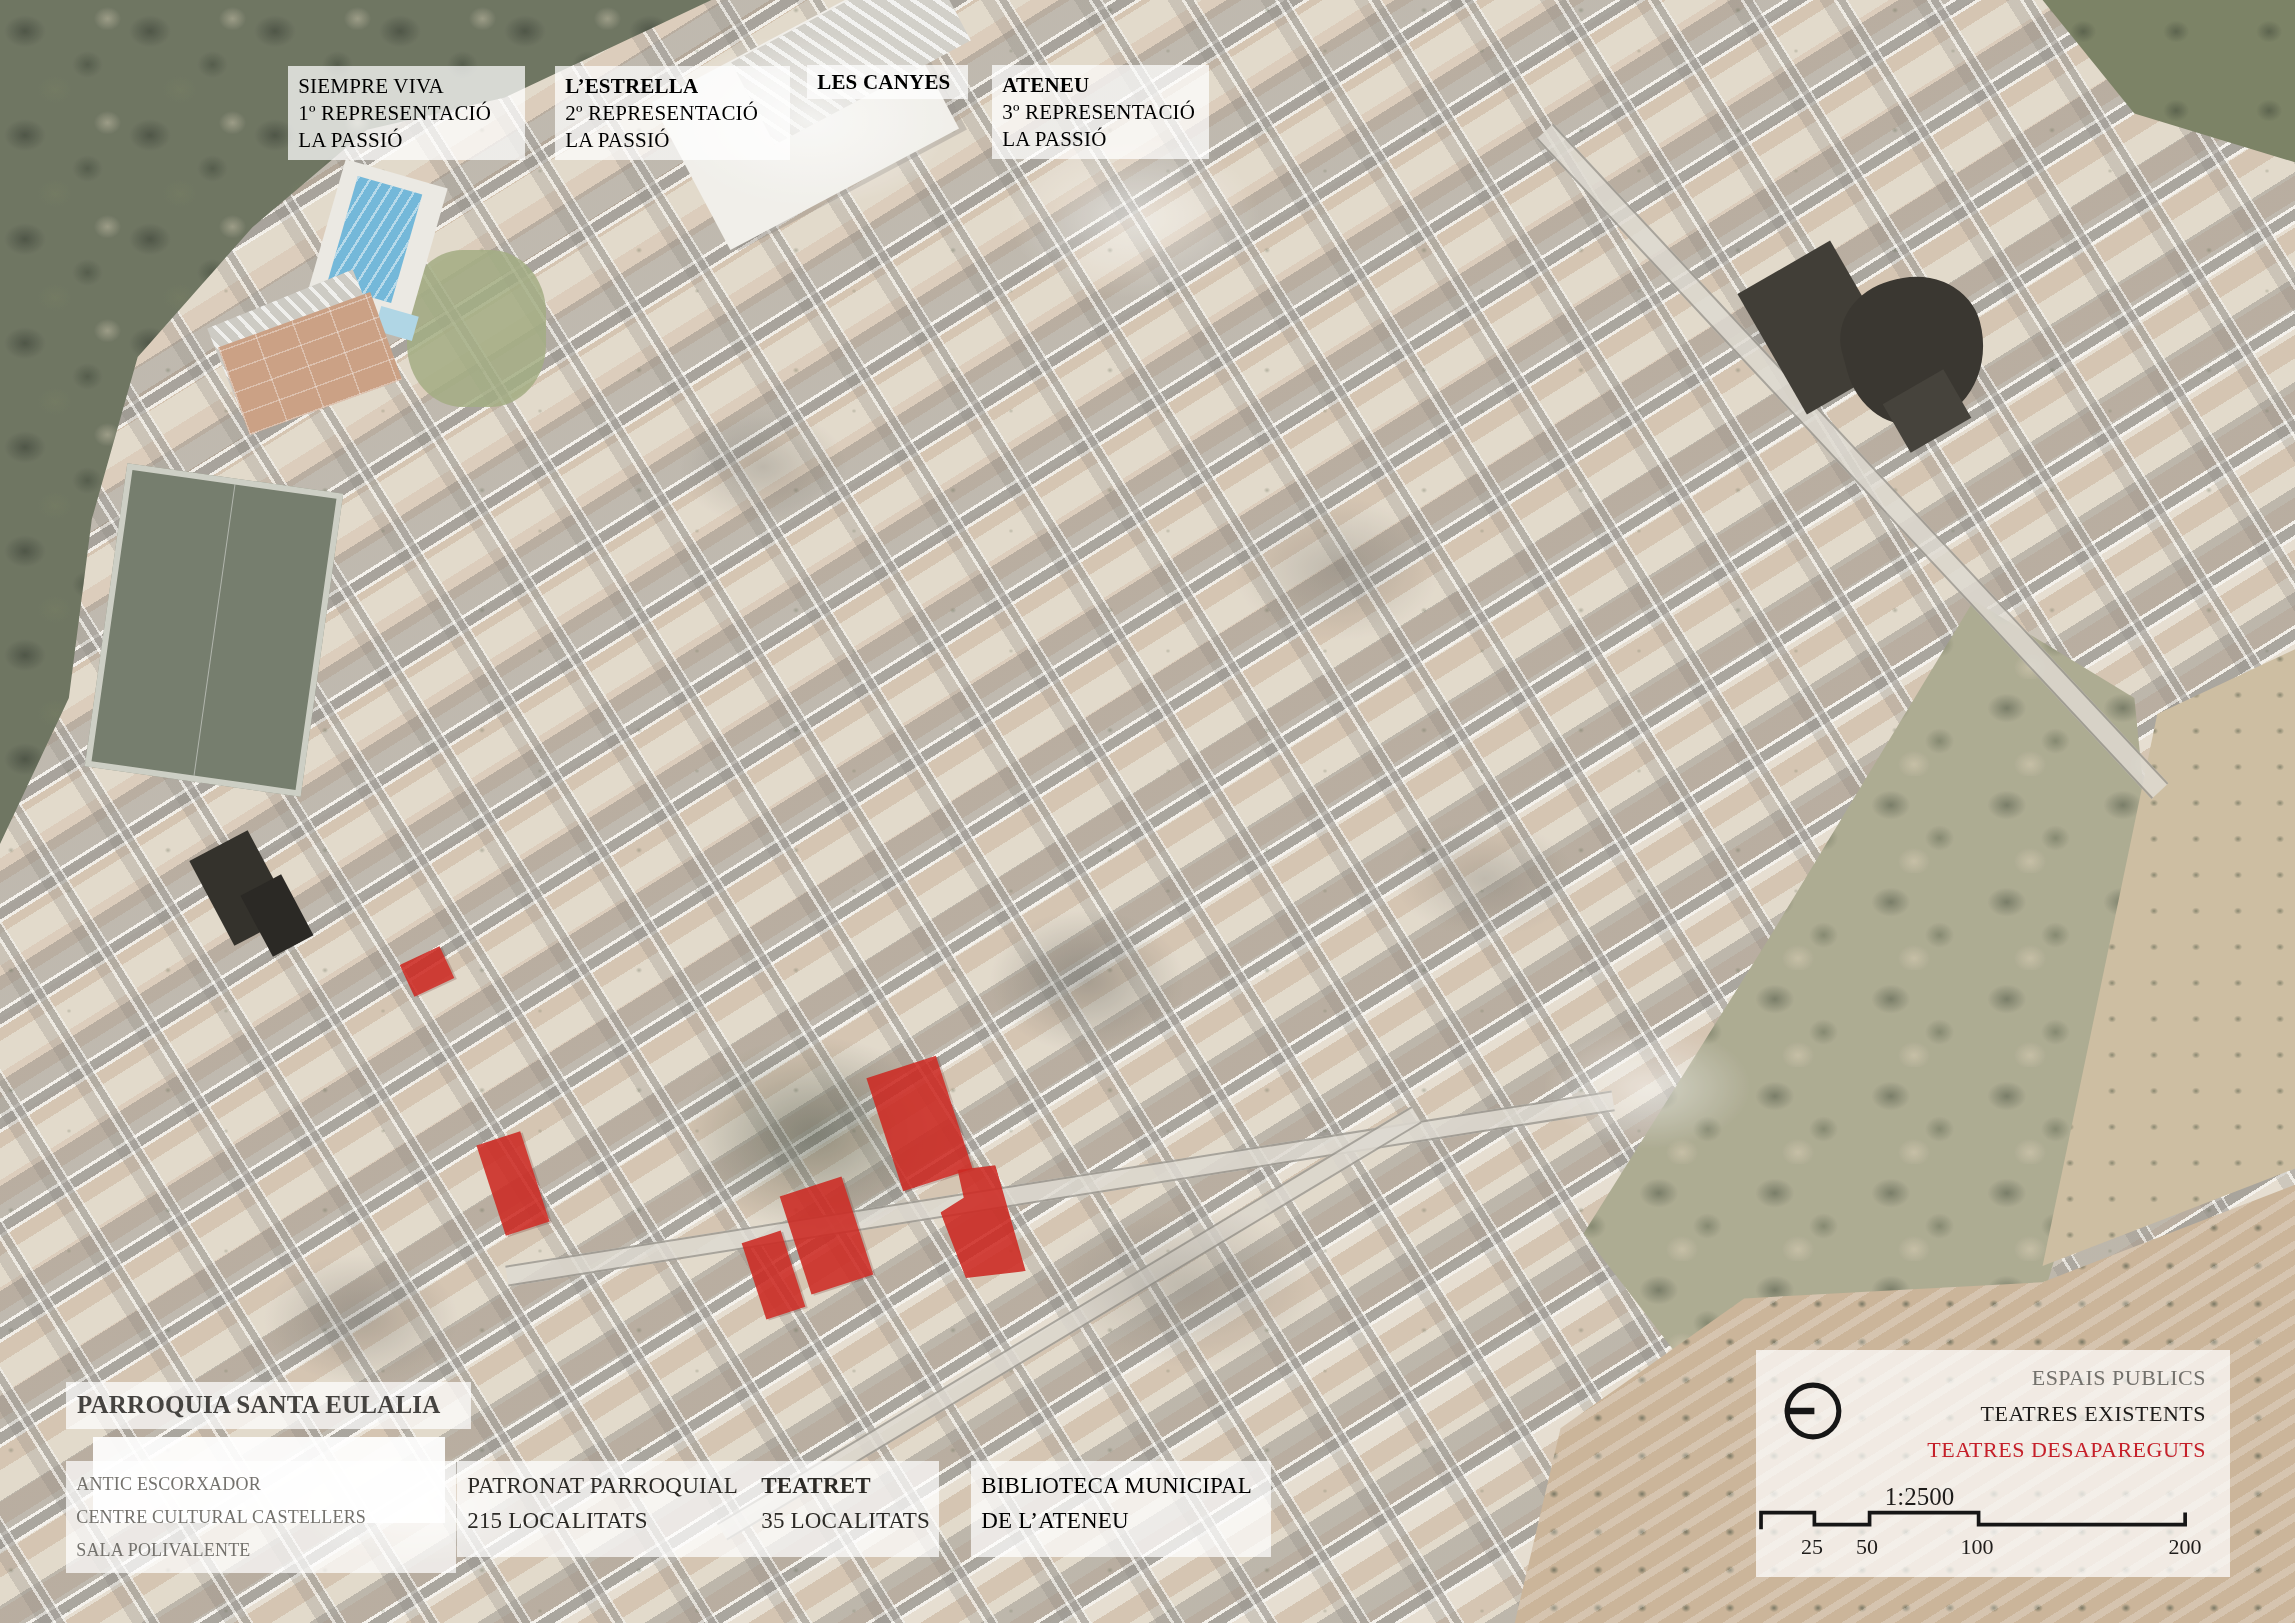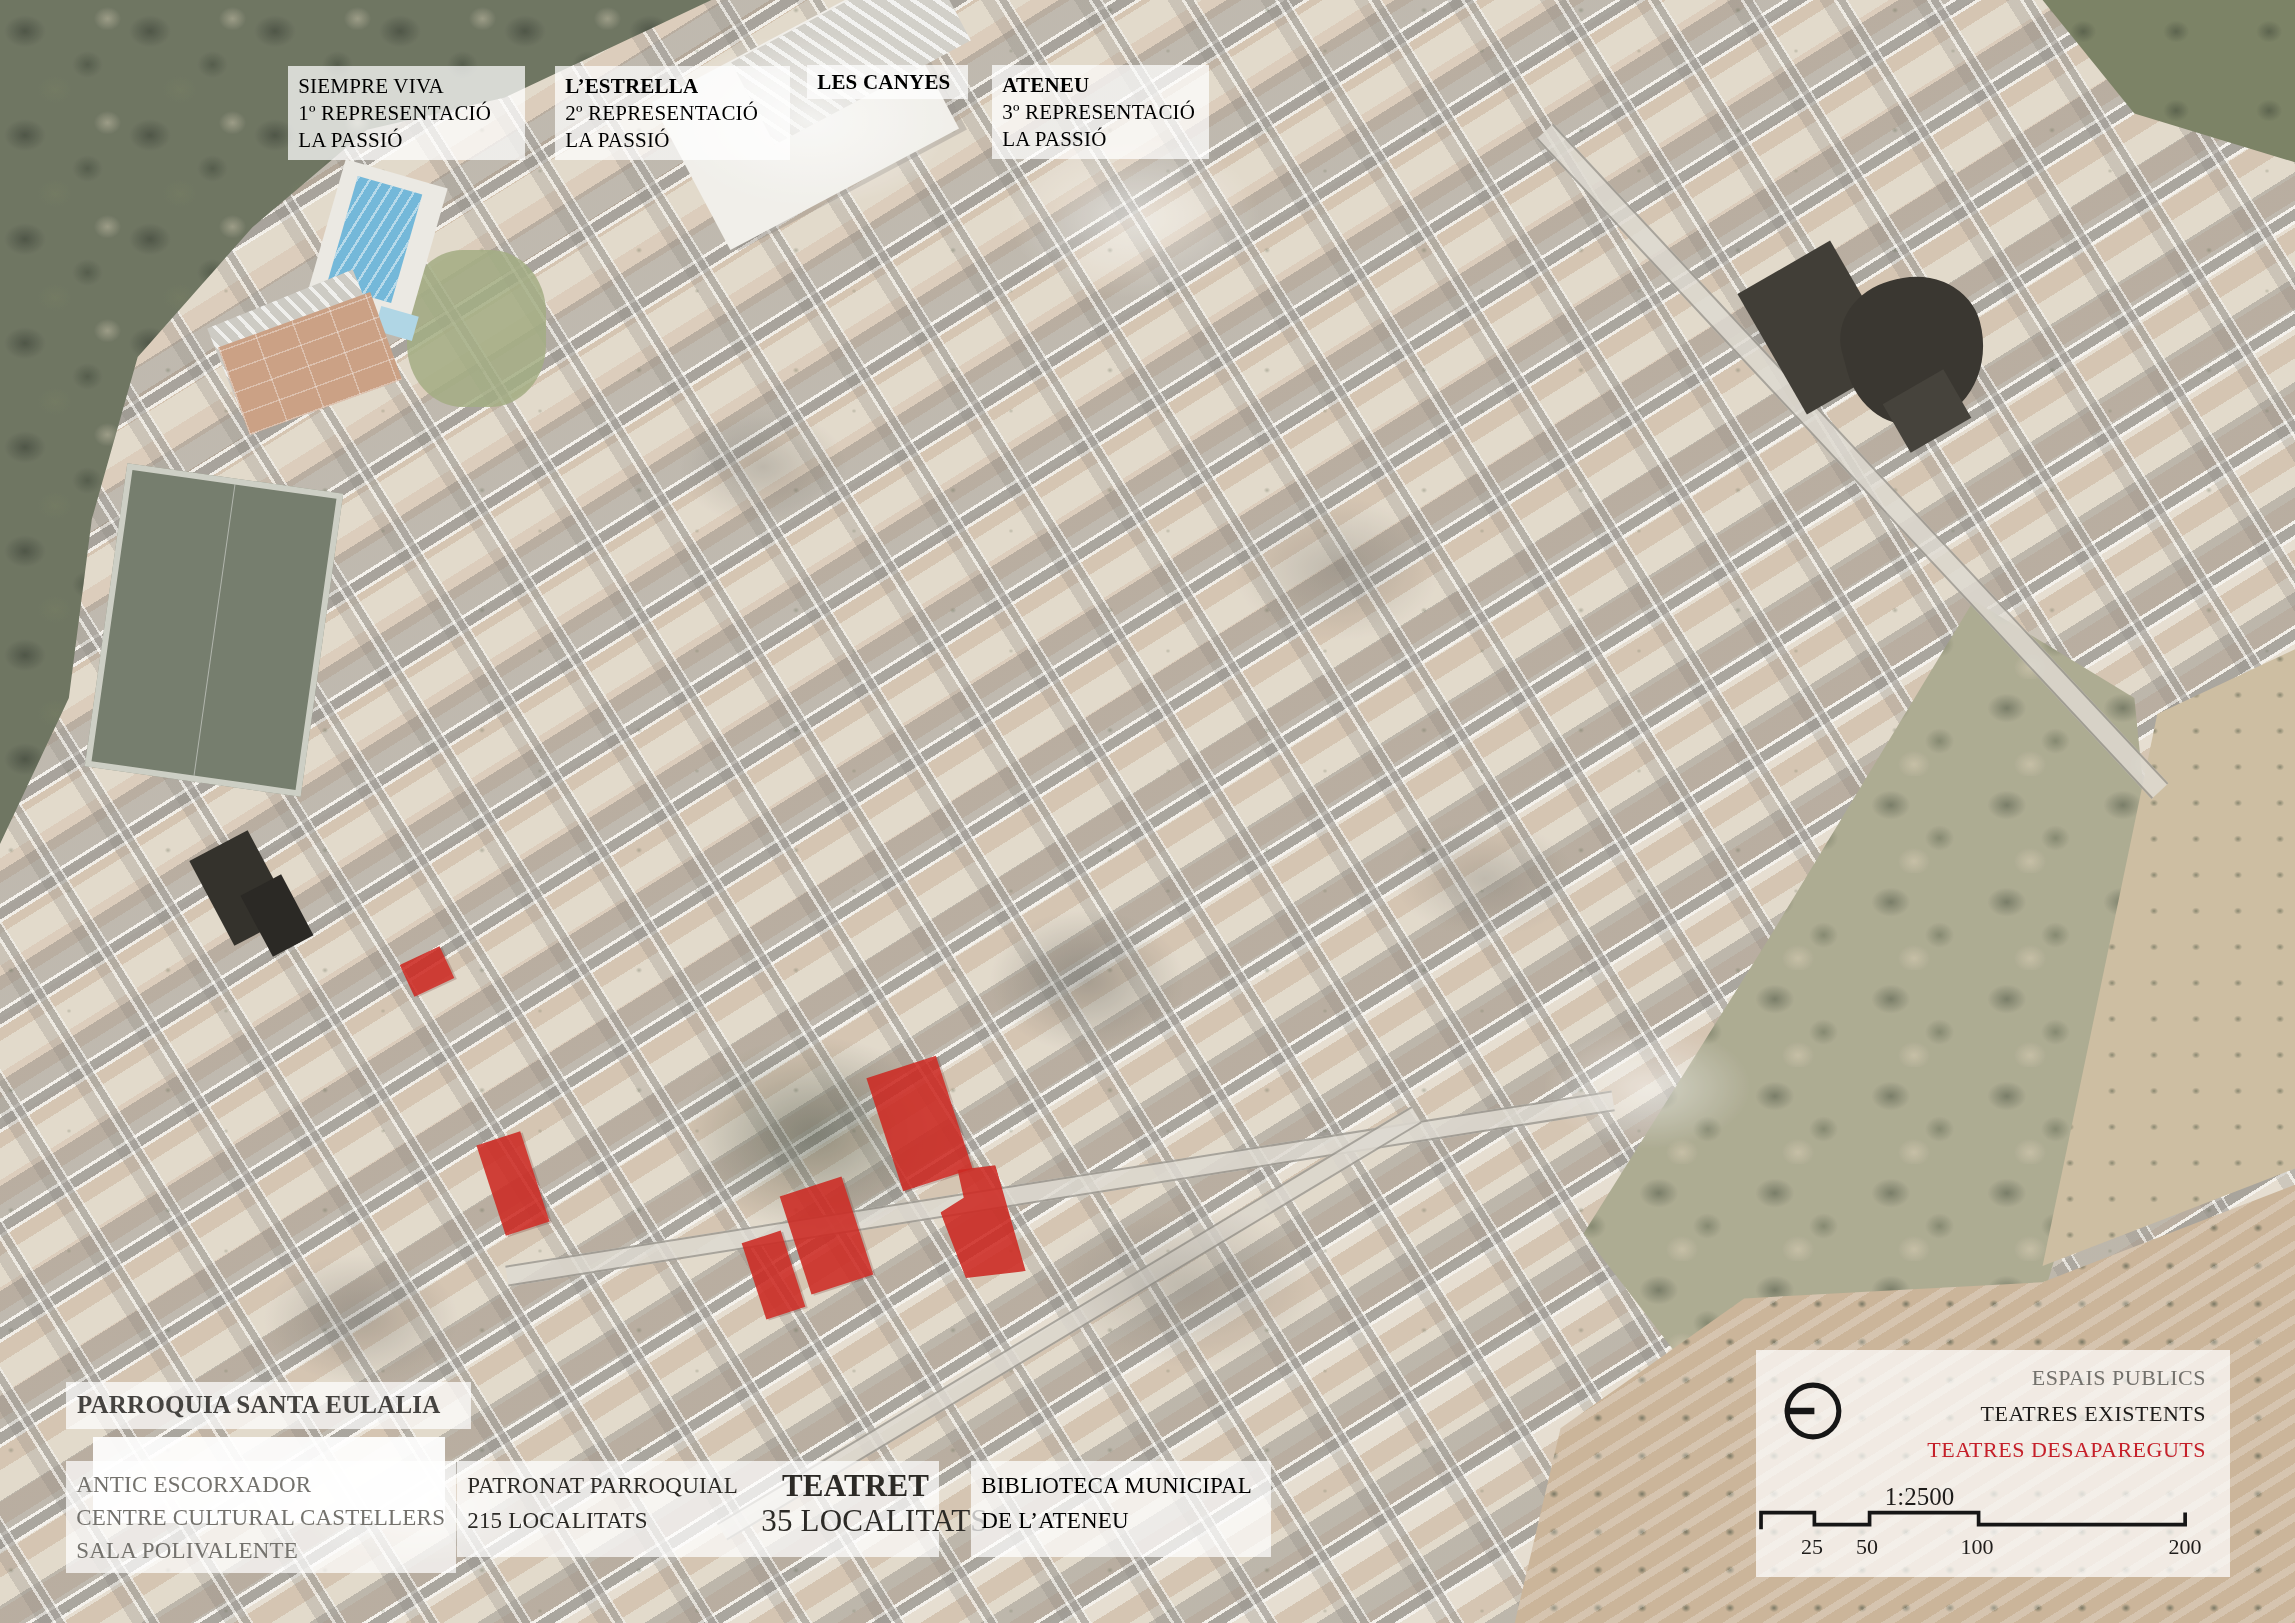--- a/index.html
+++ b/index.html
@@ -115,25 +115,25 @@
   .red-lbl .ln{font-size:21px;line-height:27px;color:#000000;}
   #lbl-siempre{left:288px;top:66px;width:217px;}
   #lbl-estrella{left:555px;top:66px;width:215px;}
   #lbl-canyes{left:807px;top:65px;width:141px;padding:3.7px 10.2px;}
   #lbl-ateneu{left:992px;top:65px;width:197px;}
   #lbl-teatre{left:1738px;top:58px;width:369px;padding:7.4px 11px;}
   #lbl-teatre .ln{font-size:23px;line-height:35px;color:#2a2824;}
   #lbl-parroquia{left:66px;top:1382px;width:383px;padding:9.3px 11px;}
   #lbl-parroquia .ln{font-size:25px;font-weight:bold;color:#454340;}
   #lbl-antic{left:66px;top:1461px;width:370px;}
-  #lbl-antic .ln{font-size:23px;line-height:33px;color:#74726d;}
+  #lbl-antic .ln{font-size:18px;line-height:33px;color:#74726d;}
   #lbl-patronat{left:457px;top:1461px;width:274px;min-height:83px;}
   #lbl-patronat .ln{font-size:23px;line-height:35px;color:#2c2a26;}
   #lbl-teatret{left:751px;top:1461px;width:168px;min-height:83px;}
-  #lbl-teatret .ln{font-size:31px;line-height:35px;color:#2c2a26;text-align:right;}
+  #lbl-teatret .ln{font-size:23px;line-height:35px;color:#2c2a26;}
   #lbl-biblio{left:971px;top:1461px;width:280px;min-height:83px;}
   #lbl-biblio .ln{font-size:23px;line-height:35px;color:#000000;}
 
   
   #legend{left:1756px;top:1350px;width:474px;height:227px;padding:0;}
   .leg-entries{position:absolute;right:24px;top:10.2px;text-align:right;}
   .leg-entries .ln{font-size:22px;line-height:36px;letter-spacing:0.5px;}
   .leg-espais{color:#73716c;}
   .leg-exist{color:#1e1c1a;}
   .leg-gone{color:#c5202a;}

